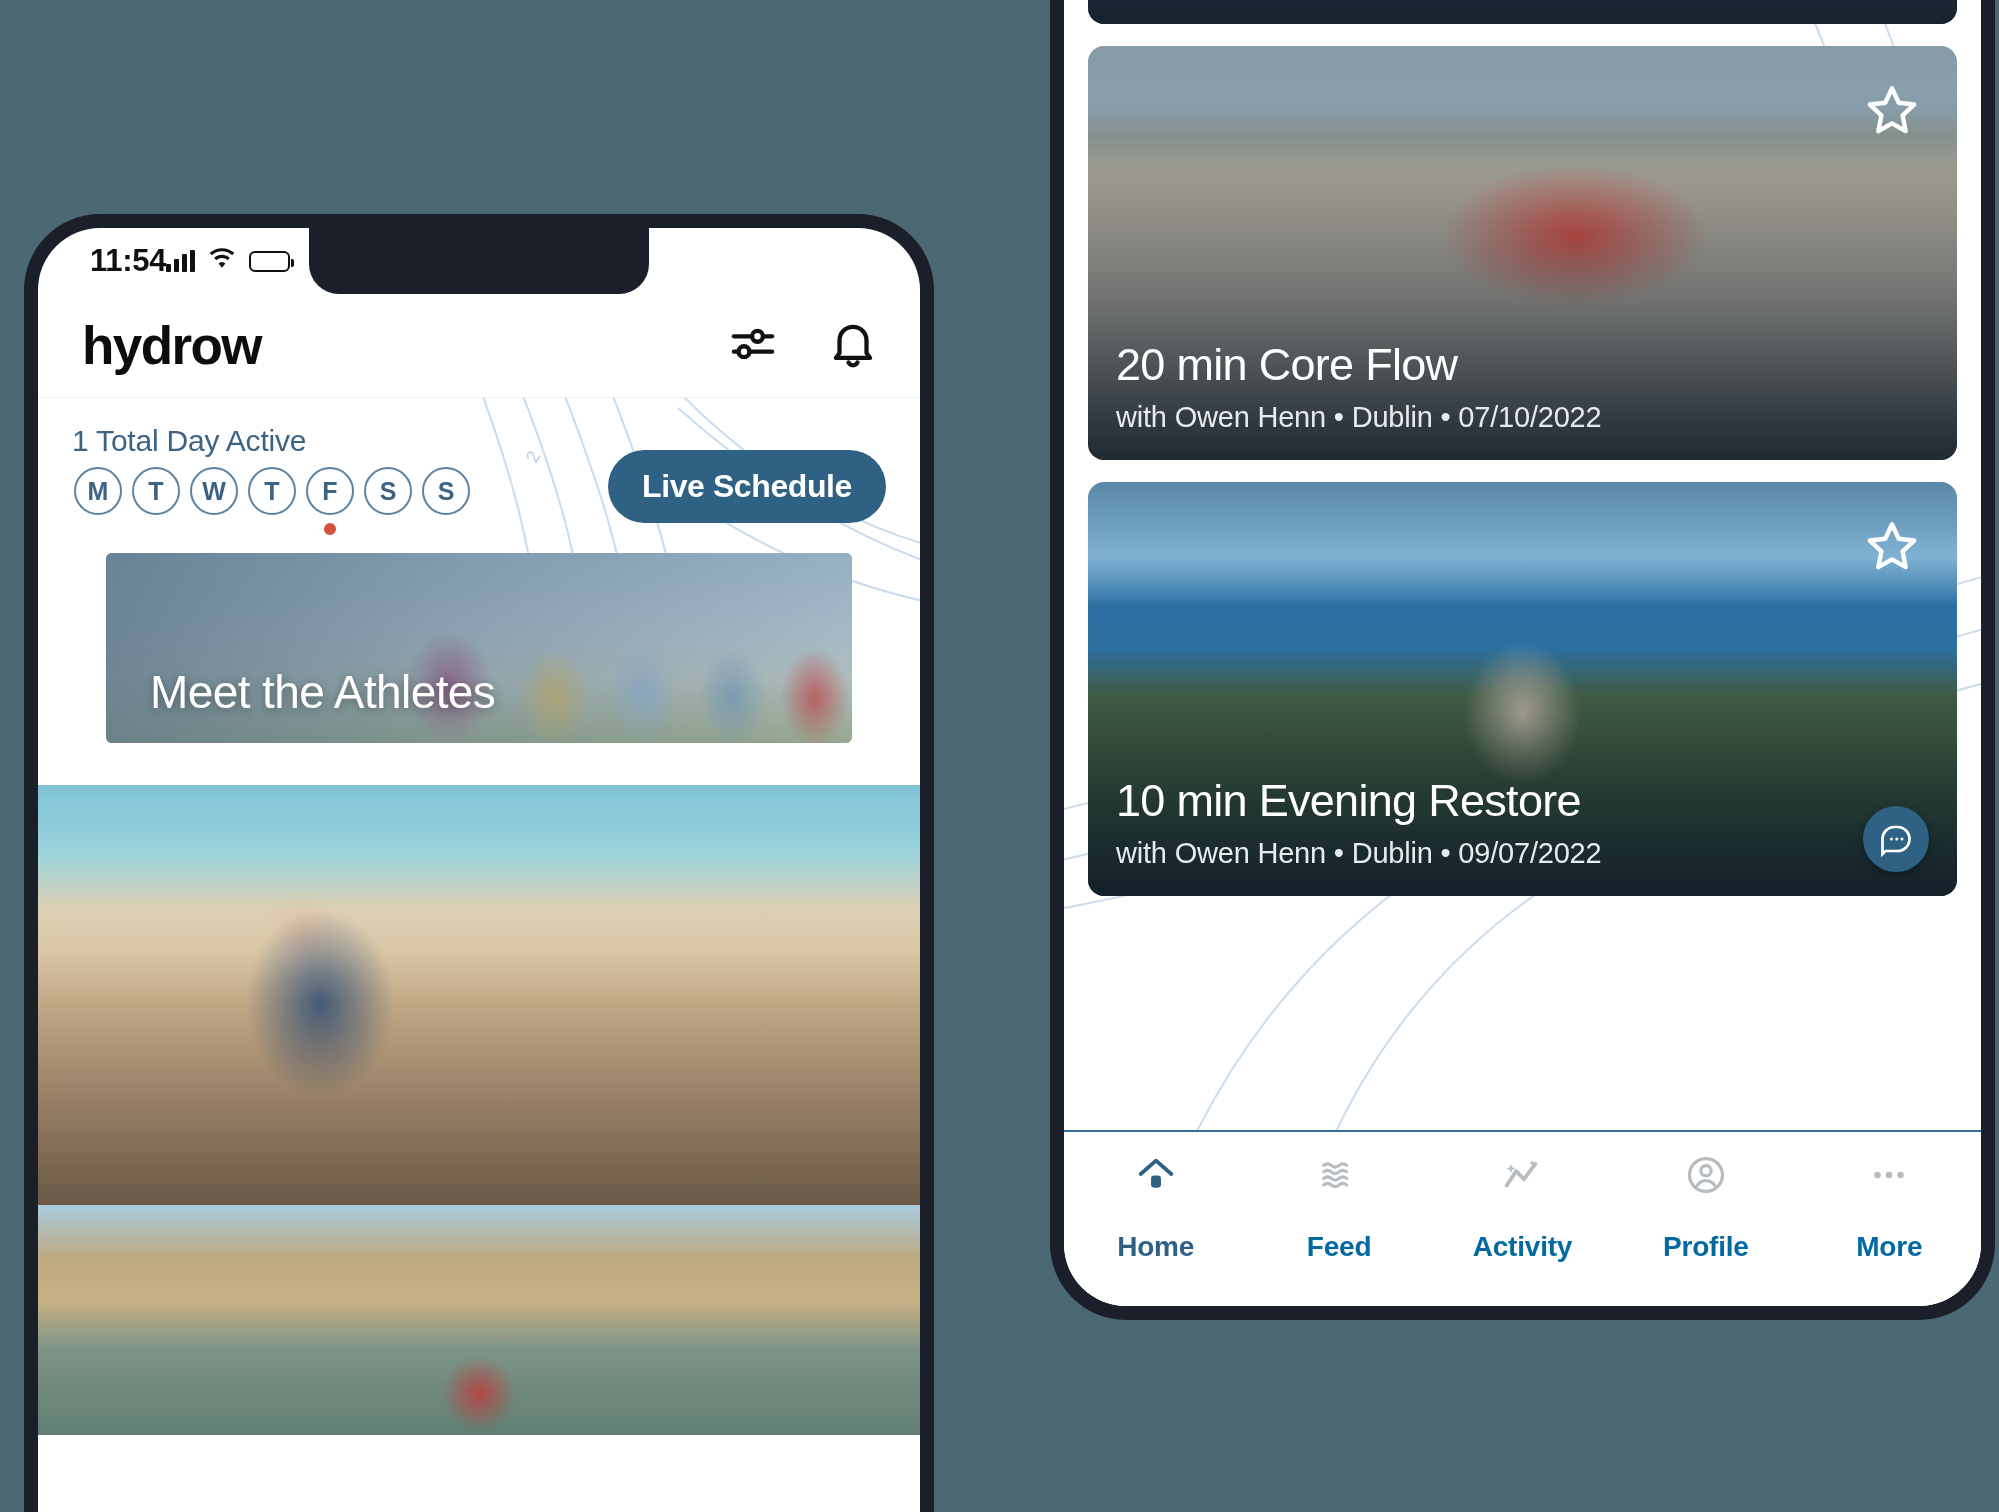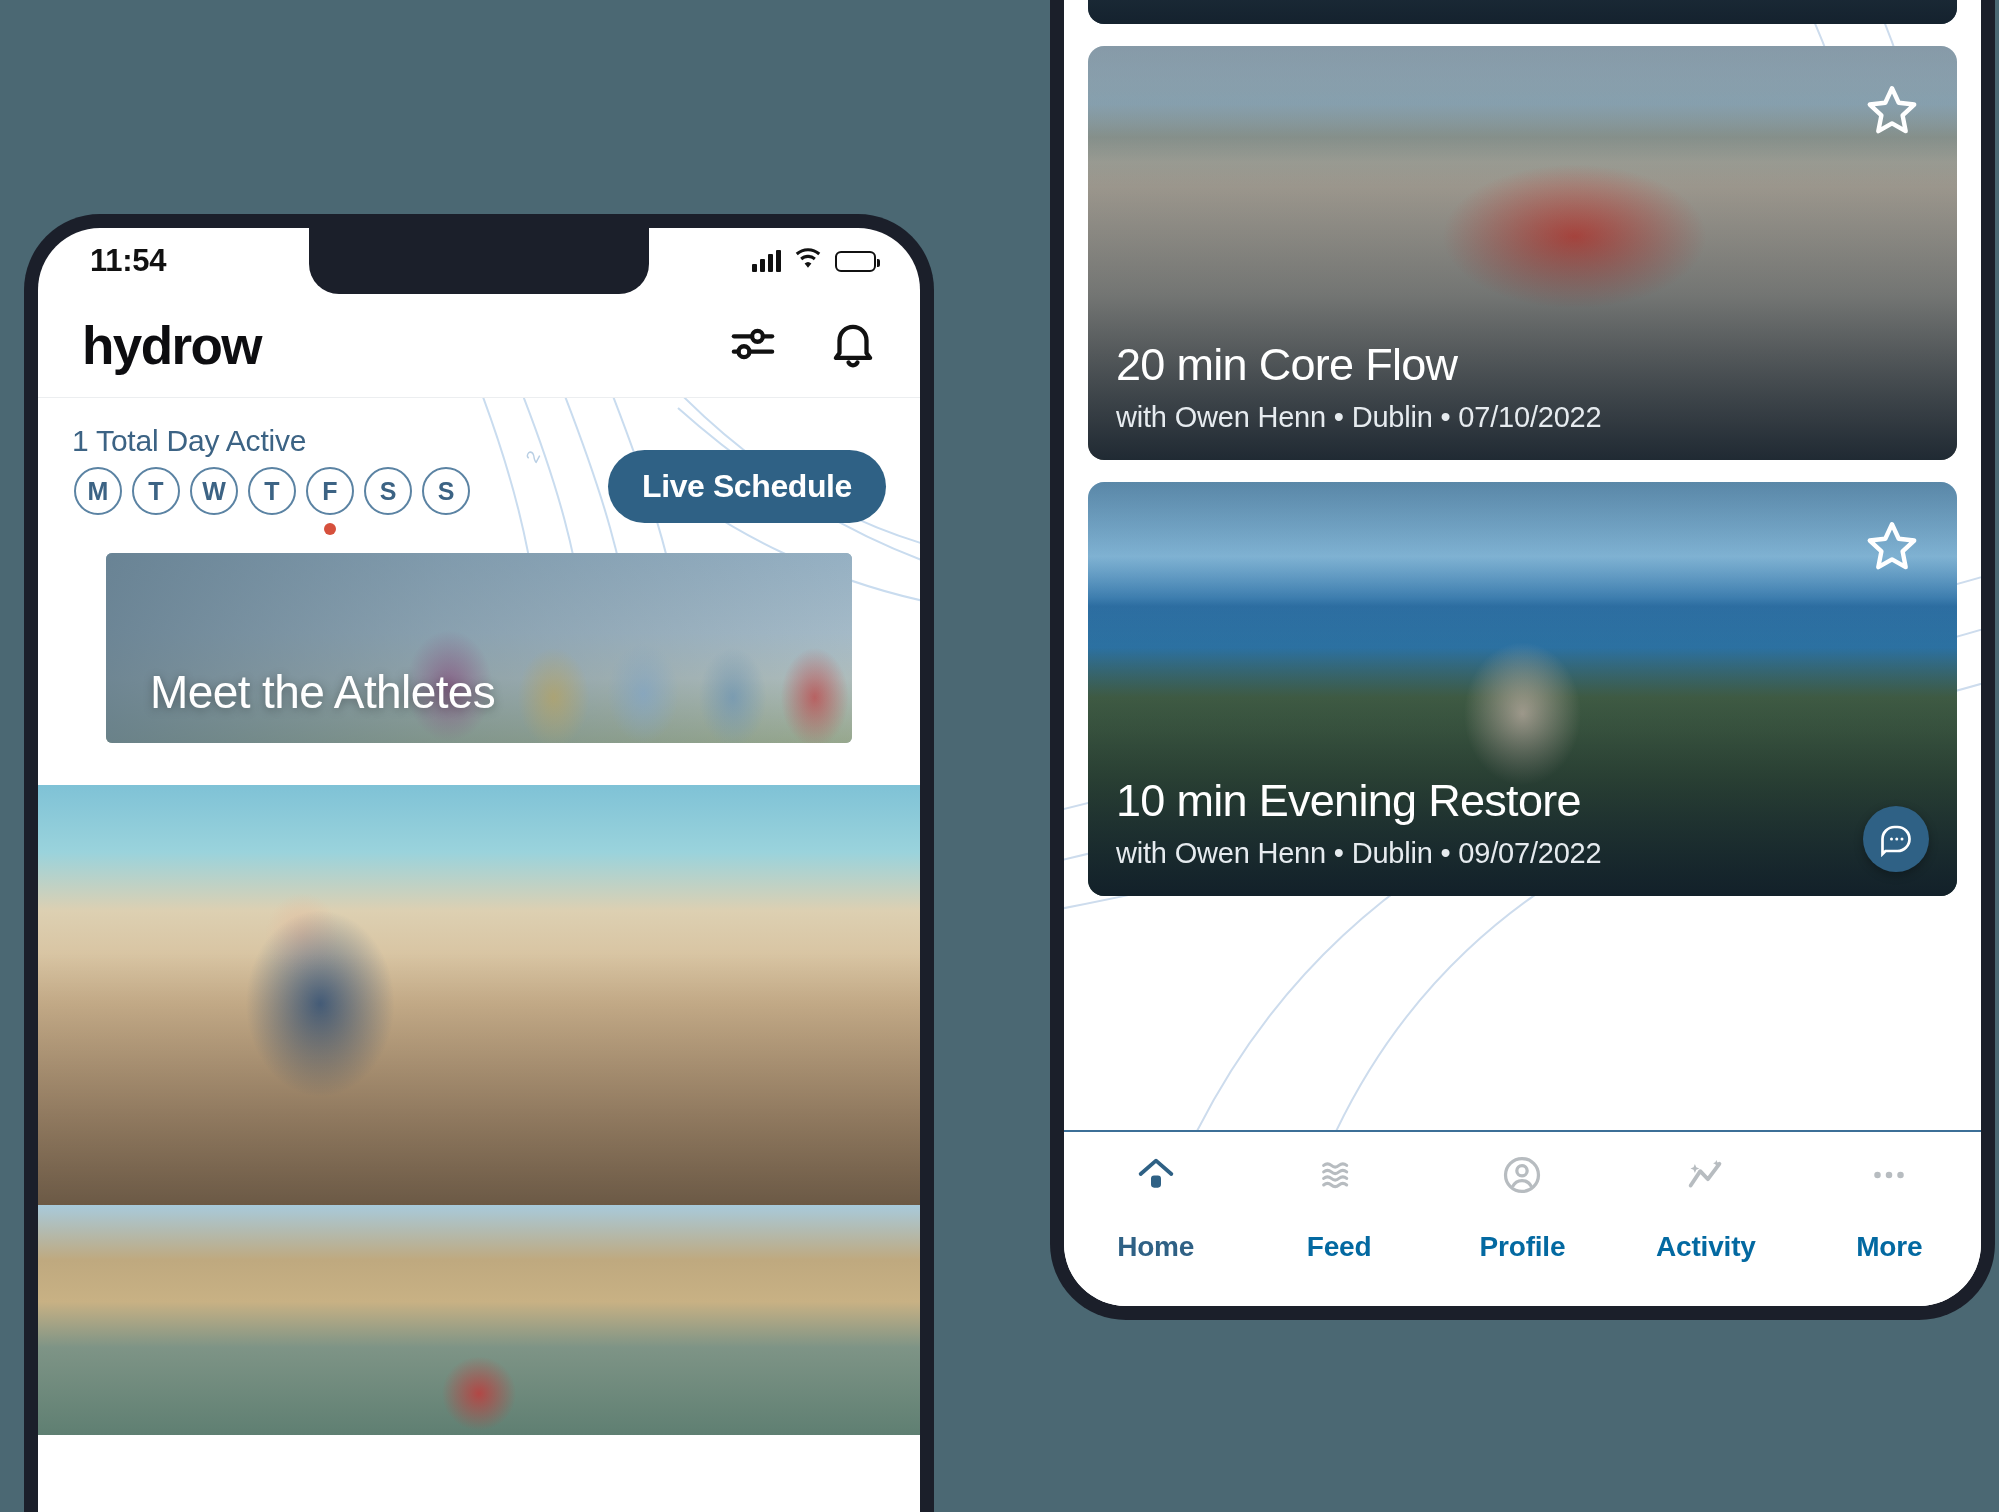--- a/index.html
+++ b/index.html
@@ -49,21 +49,21 @@
     width: 340px; height: 66px;
     background: #1b1f2a;
     border-bottom-left-radius: 30px; border-bottom-right-radius: 30px;
     z-index: 40;
   }
 
   
   .statusbar {
     position: relative; z-index: 41;
     height: 66px;
-    display: flex; align-items: center; justify-content: space-between;
+    display: flex; align-items: center; 
     padding: 0 44px 0 52px;
     color: #111;
   }
   .status-time { font-size: 31px; font-weight: 700; letter-spacing: -0.3px; }
   .status-icons { display: flex; align-items: center; gap: 13px; }
 
   
   .signal { display: flex; align-items: flex-end; gap: 3px; height: 22px; }
   .signal i { display: block; width: 5px; background: #111; border-radius: 1px; }
   .signal i:nth-child(1) { height: 8px; }
@@ -285,37 +285,37 @@
               <path d="M4 7c1.3-1.1 2.7-1.1 4 0s2.7 1.1 4 0 2.7-1.1 4 0"></path>
               <path d="M4 10.4c1.3-1.1 2.7-1.1 4 0s2.7 1.1 4 0 2.7-1.1 4 0"></path>
               <path d="M4 13.8c1.3-1.1 2.7-1.1 4 0s2.7 1.1 4 0 2.7-1.1 4 0"></path>
               <path d="M4 17.2c1.3-1.1 2.7-1.1 4 0s2.7 1.1 4 0 2.7-1.1 4 0"></path>
             </svg>
           </span>
           <span class="tlabel">Feed</span>
         </div>
         <div class="tab">
           <span>
+            <svg width="46" height="46" viewBox="0 0 24 24" fill="none" stroke="#b7bcc0" stroke-width="2" stroke-linecap="round" stroke-linejoin="round">
+              <path d="M4 17.5 9 10l4 4.2 6-8"></path>
+              <path d="M6.2 6.3l.7 1.6 1.6.7-1.6.7-.7 1.6-.7-1.6L3.9 8.6l1.6-.7z" fill="#b7bcc0" stroke="none"></path>
+              <path d="M17.4 4.2l.5 1.2 1.2.5-1.2.5-.5 1.2-.5-1.2-1.2-.5 1.2-.5z" fill="#b7bcc0" stroke="none"></path>
+            </svg>
+          </span>
+          <span class="tlabel">Activity</span>
+        </div>
+        <div class="tab">
+          <span>
             <svg width="46" height="46" viewBox="0 0 24 24" fill="none" stroke="#b7bcc0" stroke-width="1.7">
               <circle cx="12" cy="12" r="8.6"></circle>
               <circle cx="12" cy="9.8" r="2.7"></circle>
               <path d="M7 18.2c1.1-2.2 3-3.3 5-3.3s3.9 1.1 5 3.3"></path>
             </svg>
           </span>
           <span class="tlabel">Profile</span>
-        </div>
-        <div class="tab">
-          <span>
-            <svg width="46" height="46" viewBox="0 0 24 24" fill="none" stroke="#b7bcc0" stroke-width="2" stroke-linecap="round" stroke-linejoin="round">
-              <path d="M4 17.5 9 10l4 4.2 6-8"></path>
-              <path d="M6.2 6.3l.7 1.6 1.6.7-1.6.7-.7 1.6-.7-1.6L3.9 8.6l1.6-.7z" fill="#b7bcc0" stroke="none"></path>
-              <path d="M17.4 4.2l.5 1.2 1.2.5-1.2.5-.5 1.2-.5-1.2-1.2-.5 1.2-.5z" fill="#b7bcc0" stroke="none"></path>
-            </svg>
-          </span>
-          <span class="tlabel">Activity</span>
         </div>
         <div class="tab">
           <span>
             <svg width="46" height="46" viewBox="0 0 24 24" fill="#b7bcc0">
               <circle cx="6" cy="12" r="1.7"></circle>
                 <circle cx="12" cy="12" r="1.7"></circle>
                 <circle cx="18" cy="12" r="1.7"></circle>
             </svg>
           </span>
           <span class="tlabel">More</span>

